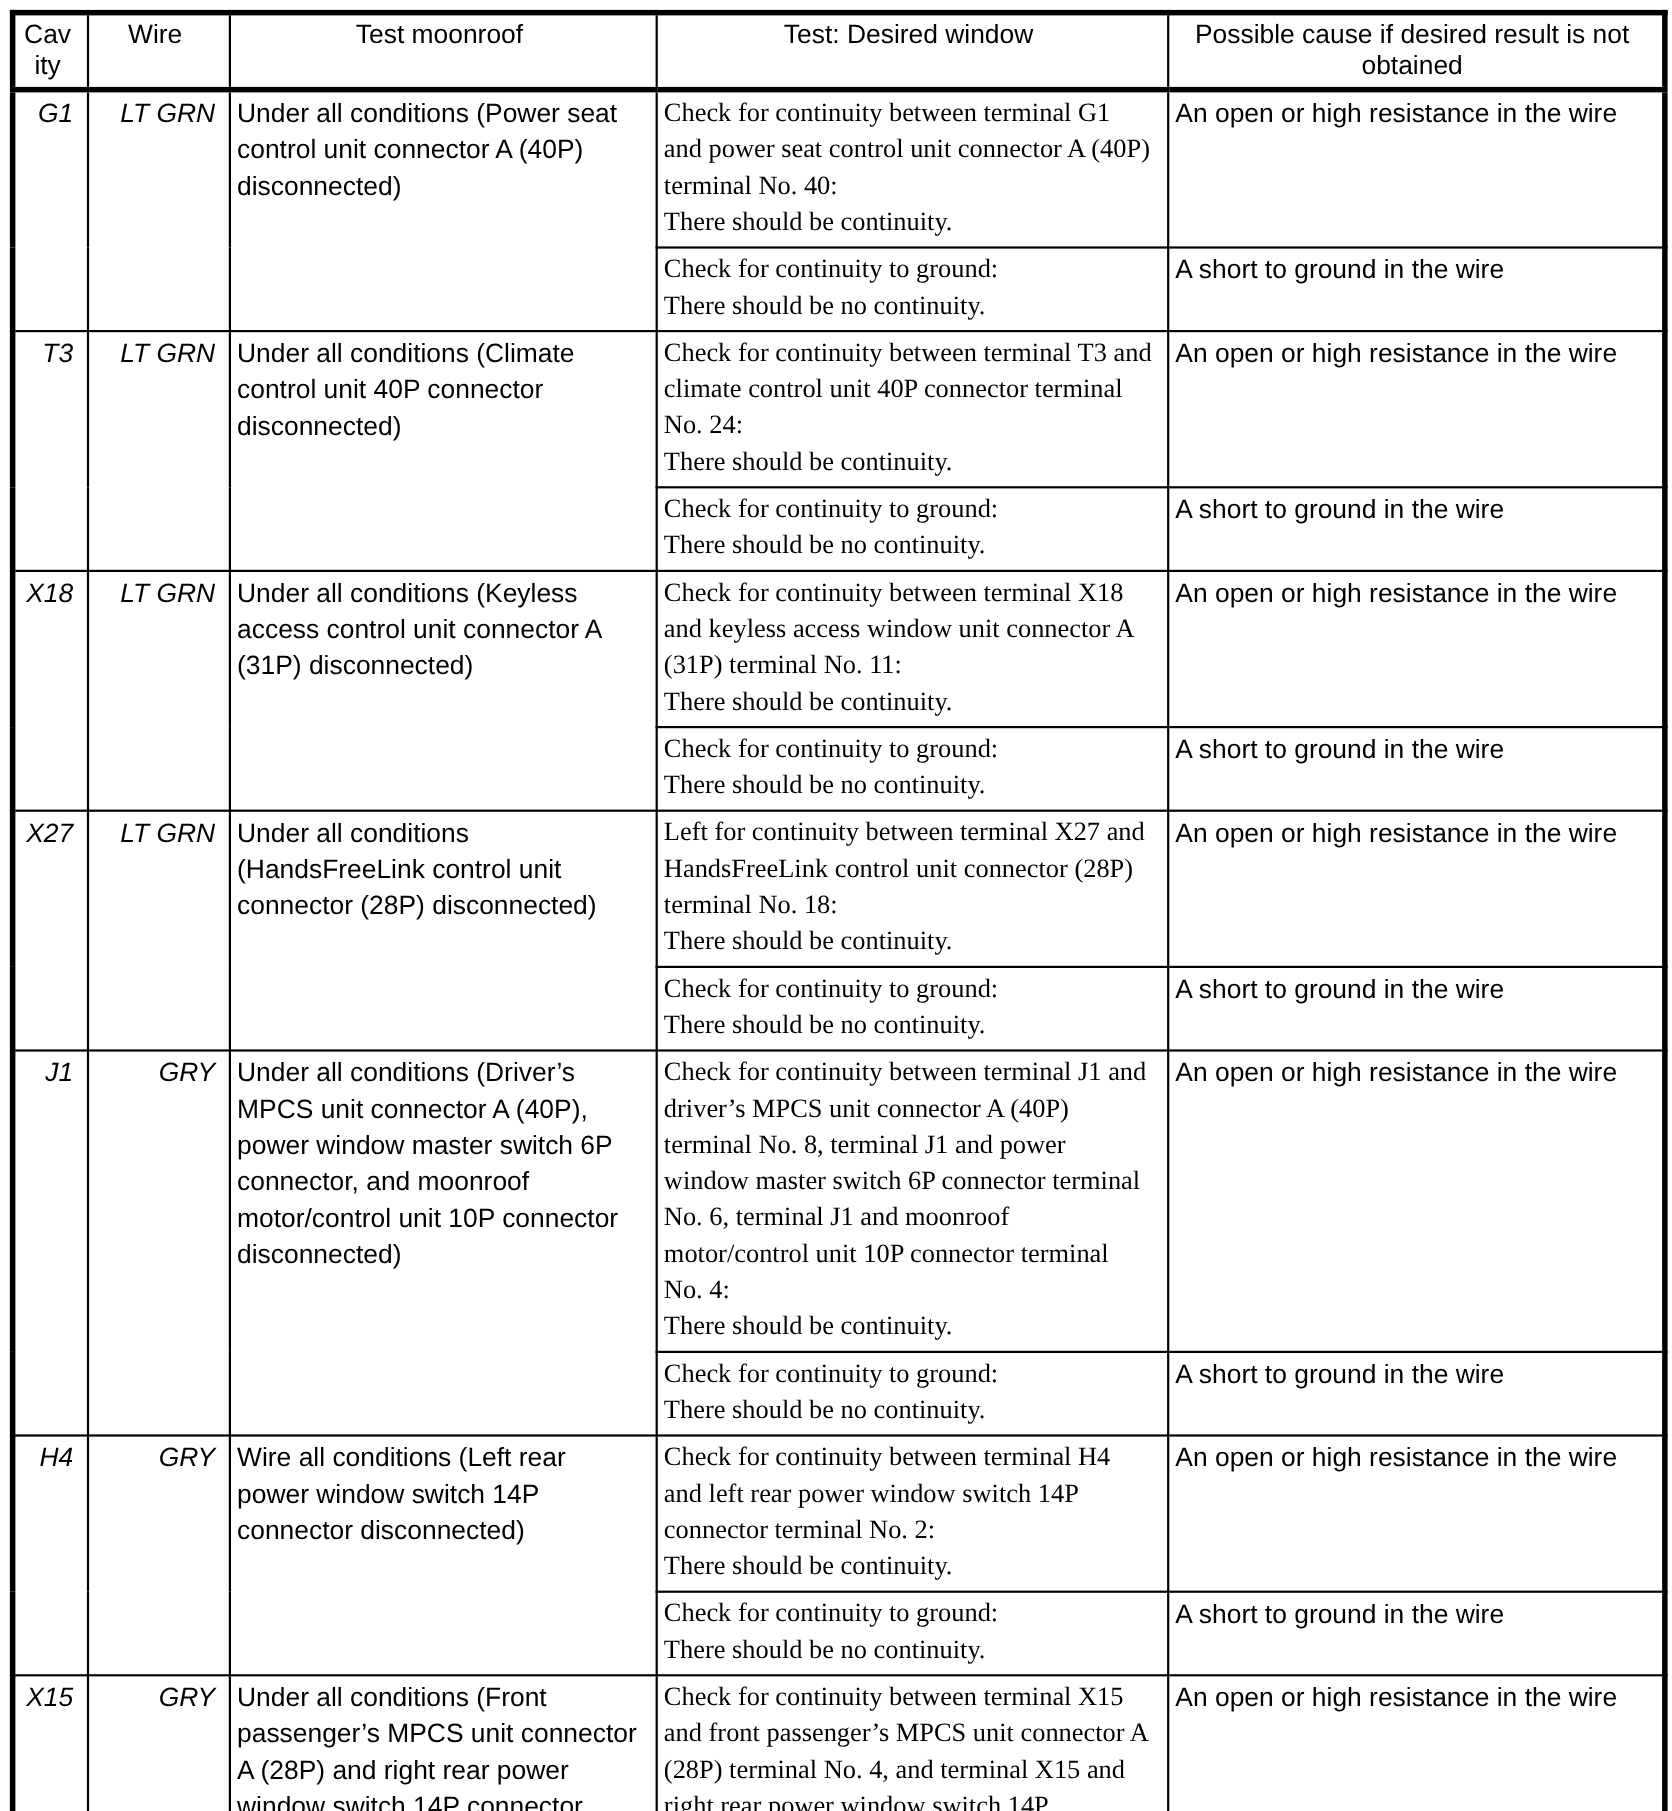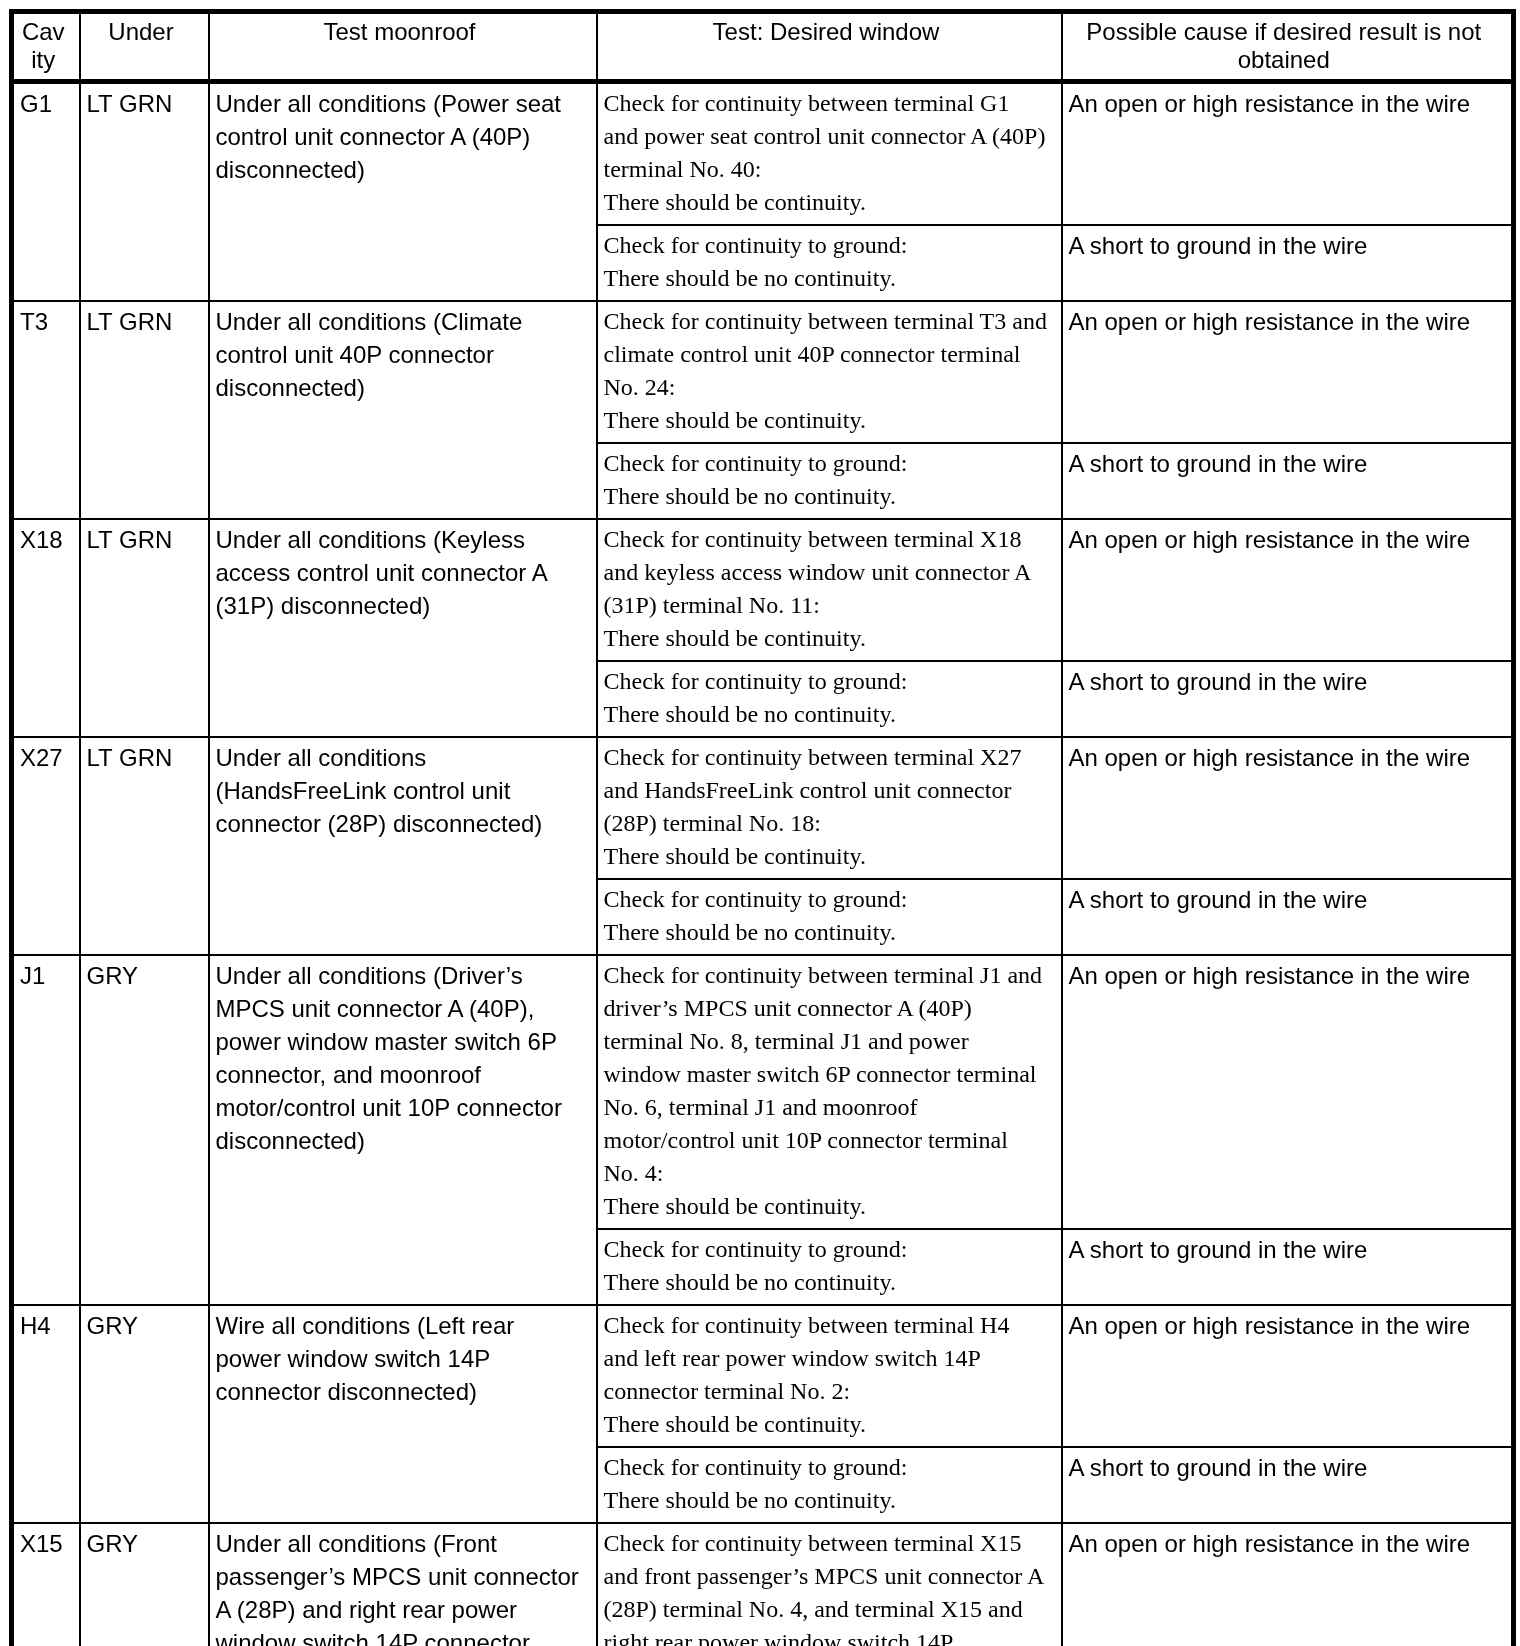--- a/index.html
+++ b/index.html
@@ -36,21 +36,22 @@
   }
   table.wire-table thead th {
     border-bottom: 5px solid #000000;
     text-align: center;
     vertical-align: top;
     line-height: 28px;
     padding-top: 4px;
     height: 62px;
   }
   td.c-cavity, td.c-wire {
-    text-align: left;
+    text-align: right;
+    font-style: italic;
   }
   td.v-middle {
     vertical-align: middle;
   }
   td.c-test .check,
   td.c-test .result {
     display: block;
   }
   td.c-cond { padding-left: 5px; }
   td.c-test { padding-left: 7px; font-family: Liberation Serif, serif; }
@@ -64,21 +65,21 @@
     <colgroup>
       <col style="width:68px">
       <col style="width:129px">
       <col style="width:388px">
       <col style="width:465px">
       <col style="width:452px">
     </colgroup>
     <thead>
       <tr>
         <th>Cavity</th>
-        <th>Under</th>
+        <th>Wire</th>
         <th>Test moonroof</th>
         <th>Test: Desired window</th>
         <th>Possible cause if desired result is not obtained</th>
       </tr>
     </thead>
     <tbody>
         <tr>
           <td class="c-cavity v-middle" rowspan="2">G1</td>
           <td class="c-wire v-middle" rowspan="2">LT GRN</td>
           <td class="c-cond v-middle" rowspan="2">Under all conditions (Power seat control unit connector A (40P) disconnected)</td>
@@ -127,21 +128,21 @@
             <div class="check">Check for continuity to ground:</div>
             <div class="result">There should be no continuity.</div>
           </td>
           <td class="c-cause">A short to ground in the wire</td>
         </tr>
         <tr>
           <td class="c-cavity" rowspan="2">X27</td>
           <td class="c-wire" rowspan="2">LT GRN</td>
           <td class="c-cond" rowspan="2">Under all conditions (HandsFreeLink control unit connector (28P) disconnected)</td>
           <td class="c-test">
-            <div class="check">Check for continuity between terminal X27 and HandsFreeLink control unit connector (28P) terminal No. 18:</div>
+            <div class="check">Left for continuity between terminal X27 and HandsFreeLink control unit connector (28P) terminal No. 18:</div>
             <div class="result">There should be continuity.</div>
           </td>
           <td class="c-cause">An open or high resistance in the wire</td>
         </tr>
         <tr>
           <td class="c-test">
             <div class="check">Check for continuity to ground:</div>
             <div class="result">There should be no continuity.</div>
           </td>
           <td class="c-cause">A short to ground in the wire</td>

